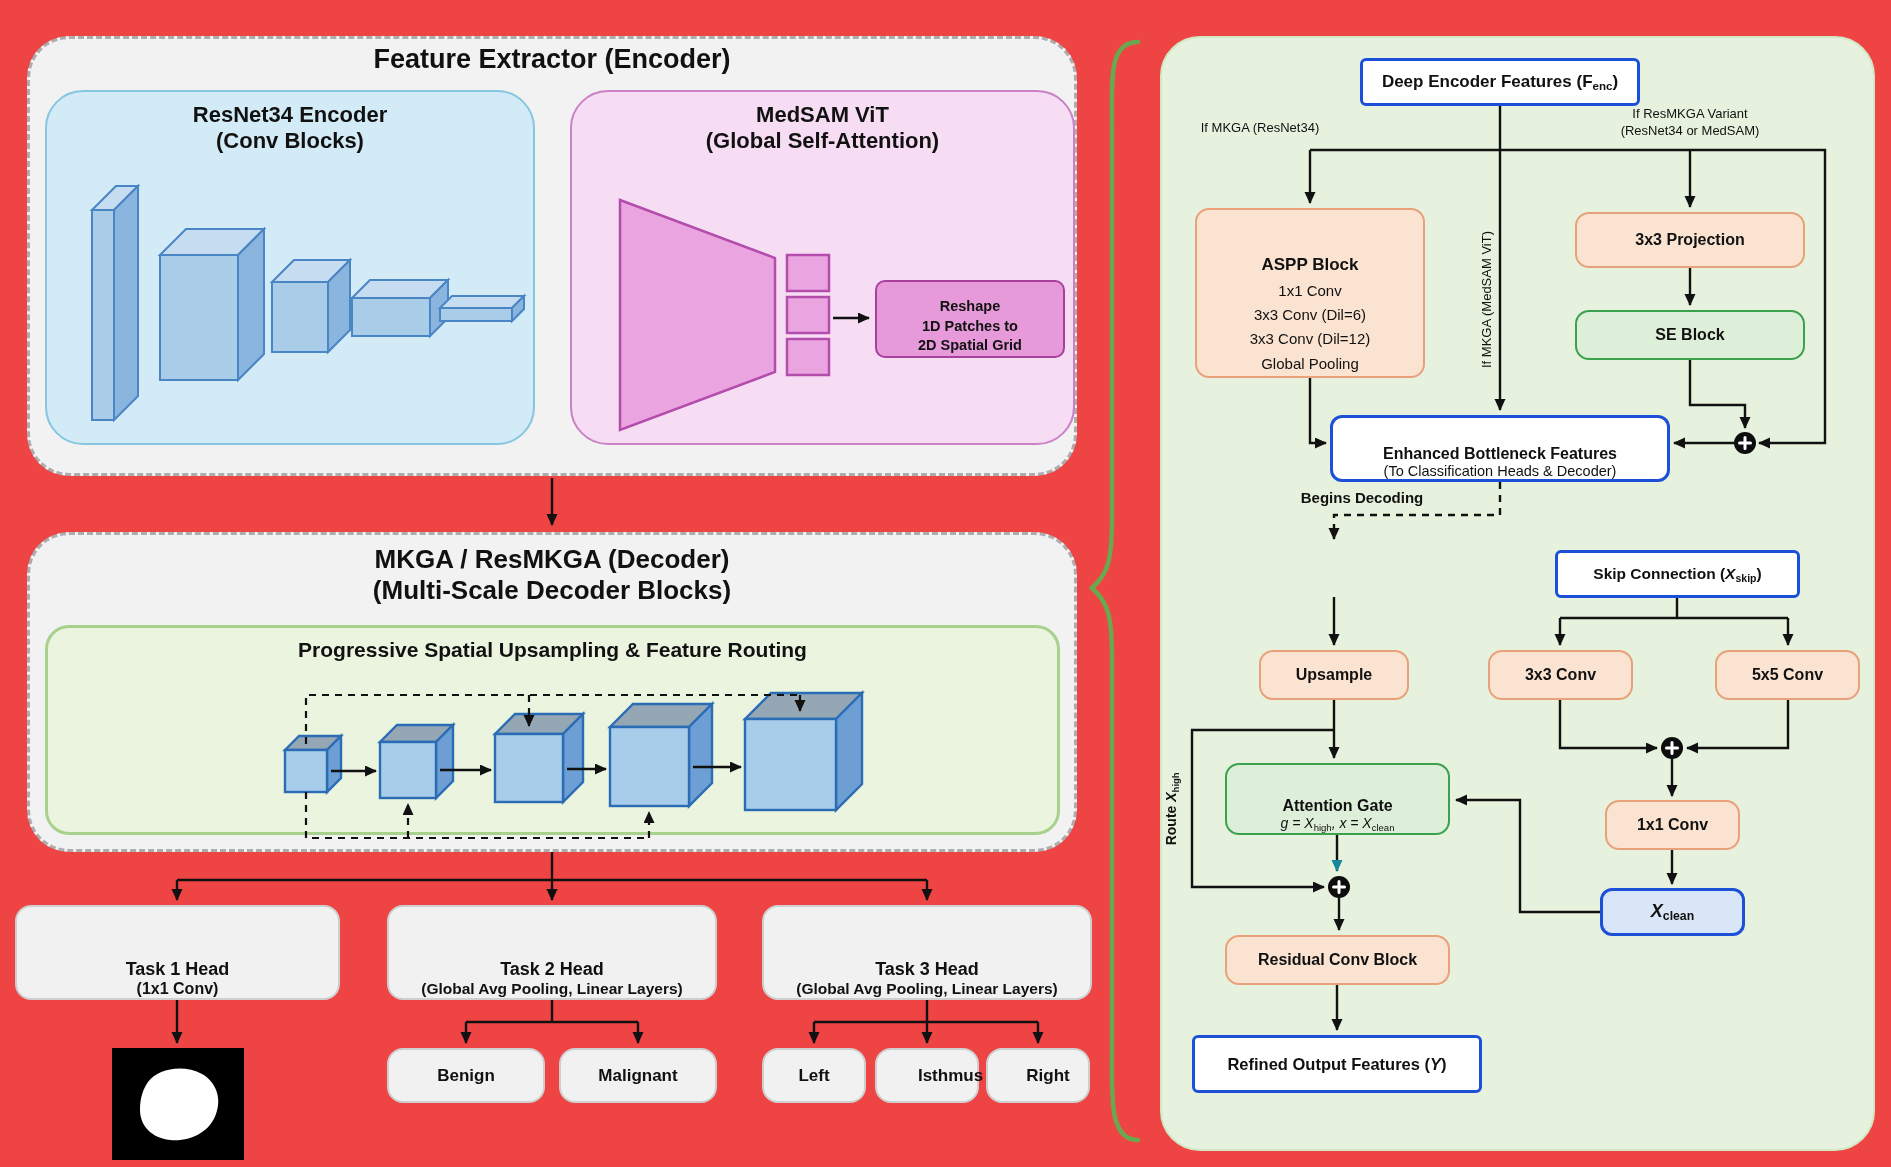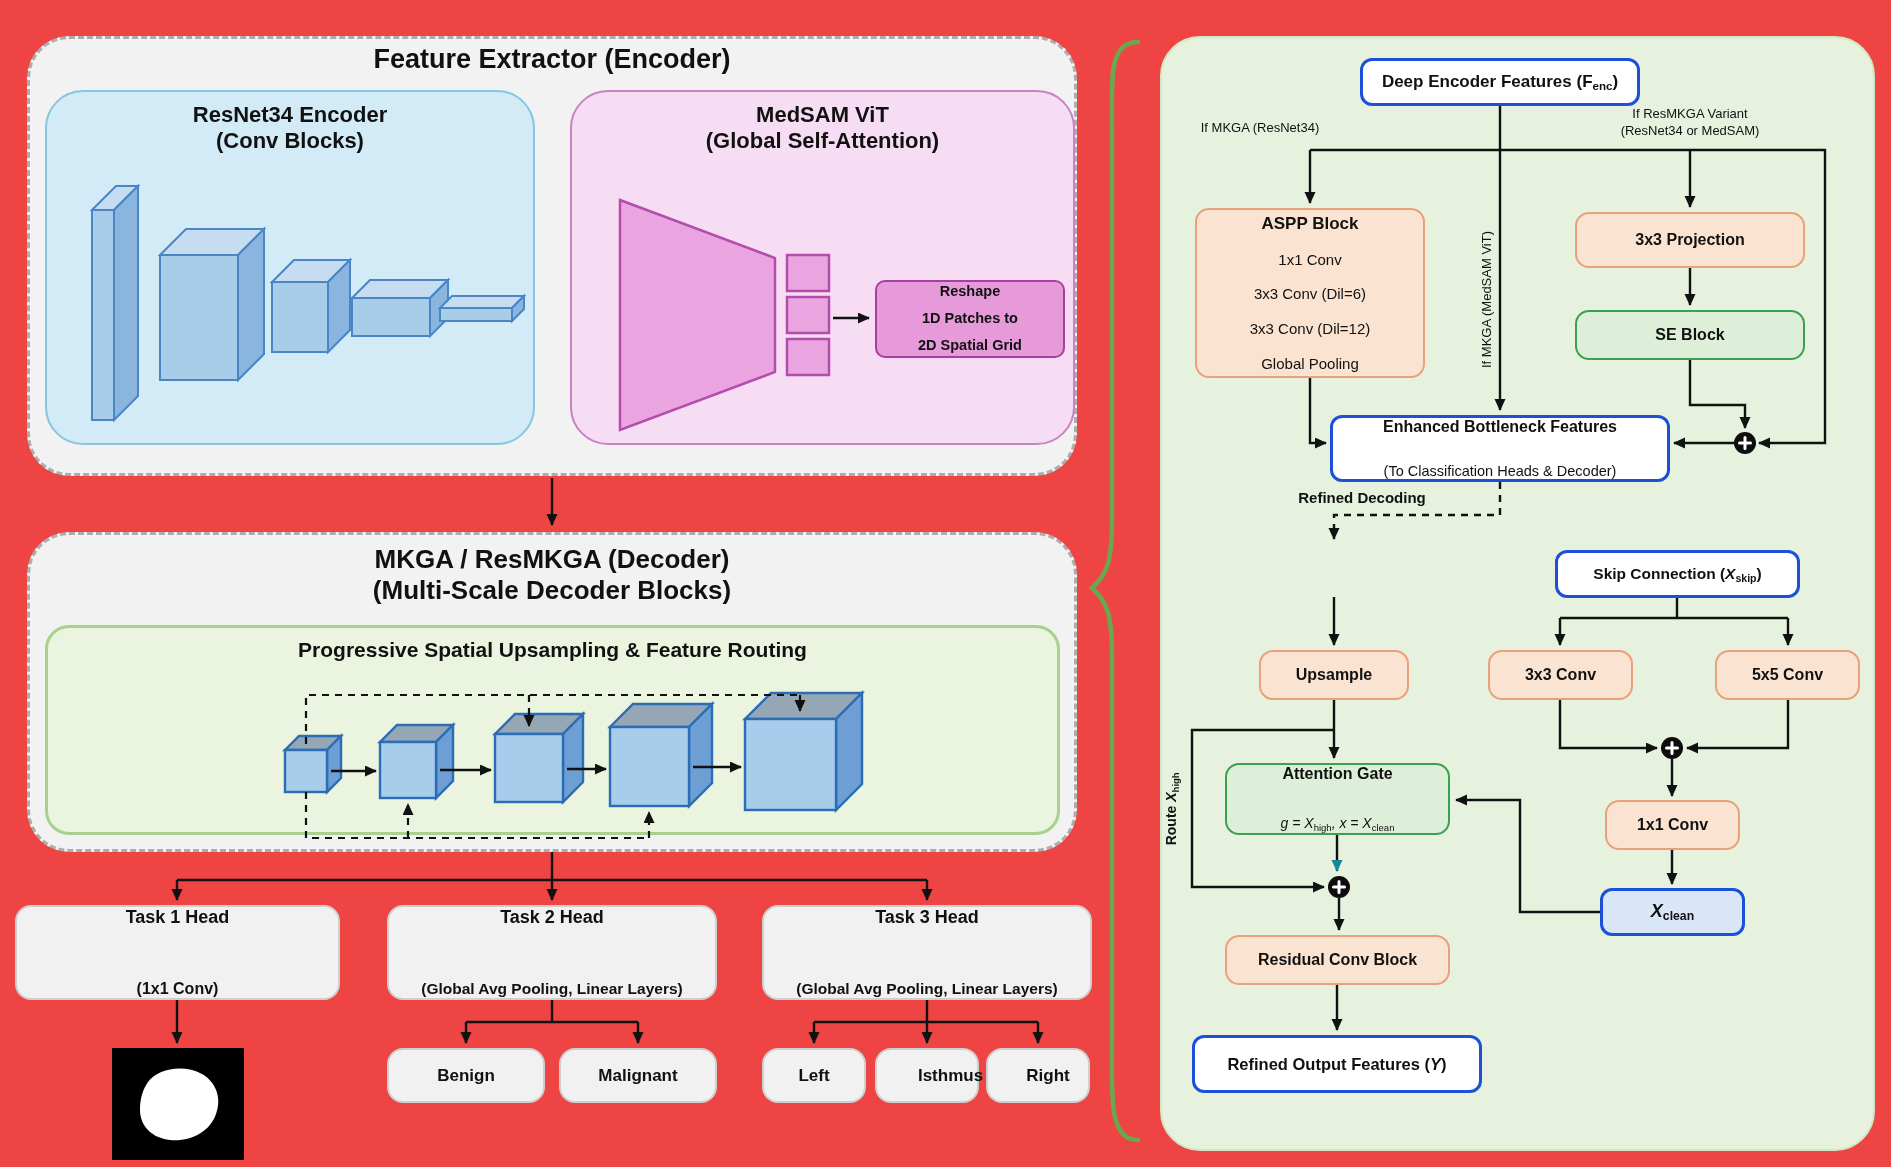--- a/index.html
+++ b/index.html
@@ -2,37 +2,37 @@
 <html><head>
 <meta charset="utf-8">
 <style>
   * { box-sizing: border-box; }
   html,body { margin:0; padding:0; background:#fff; }
   body { font-family:"Liberation Sans", sans-serif; color:#111; }
   #canvas { position:relative; width:1891px; height:1167px; background:#ef4444; overflow:hidden; }
   .abs { position:absolute; }
   .z1 { z-index:1; } .z2 { z-index:2; } .z3 { z-index:3; }
   .center { display:flex; align-items:center; justify-content:center; text-align:center; }
-  .col { display:flex; flex-direction:column; align-items:center; justify-content:space-between; text-align:center; }
+  .col { display:flex; flex-direction:column; align-items:center; justify-content:flex-end; text-align:center; }
   .dashedpanel { background:#f2f2f2; border:3px dashed #adadad; border-radius:42px; }
   .resnetbox  { background:#d2ebf6; border:2px solid #86c6e0; border-radius:38px; }
   .medsambox  { background:#f7ddf4; border:2px solid #cb81c6; border-radius:38px; }
   .greeninner { background:#eaf4de; border:3px solid #a9d18e; border-radius:24px; }
   .graybox    { background:#f1f1f1; border:2px solid #cfcfcf; border-radius:16px; }
   .panelright { background:#e6f2de; border:2px solid #d2e8c4; border-radius:40px; }
   .bluebox    { background:#ffffff; border:3px solid #1d50d8; border-radius:12px; font-weight:600; }
   .bluefill   { background:#d9e6f8; }
   .orangebox  { background:#fbe3d1; border:2.5px solid #e9a17c; border-radius:14px; font-weight:600; }
   .greenflow  { background:#ddefd8; border:2.5px solid #3aa14d; border-radius:14px; font-weight:600; }
   .reshapebox { background:#e79ada; border:2px solid #a83f9f; border-radius:10px; font-weight:600; }
   .maskbox    { background:#000; }
   .sb  { font-size:0.68em; vertical-align:-0.28em; font-style:normal; }
   .itl { font-style:italic; }
   .rot { transform:rotate(-90deg); white-space:nowrap; text-align:center; }
-  .nowrap { white-space:nowrap; }
+  .nowrap { white-space:nowrap;border-radius:6px; }
 </style>
 </head>
 <body>
 
 <div id="canvas">
 
   <div class="abs z1 dashedpanel" style="left:27px; top:36px; width:1050px; height:440px;"></div>
   <div class="abs z1 resnetbox" style="left:45px; top:90px; width:490px; height:355px;"></div>
   <div class="abs z1 medsambox" style="left:570px; top:90px; width:505px; height:355px;"></div>
   <div class="abs z1 dashedpanel" style="left:27px; top:532px; width:1050px; height:320px;"></div>
@@ -238,21 +238,21 @@
 
   <div class="abs z3 center orangebox" style="left:1575px; top:212px; width:230px; height:56px; font-size:16px;">3x3 Projection</div>
 
   <div class="abs z3 center greenflow" style="left:1575px; top:310px; width:230px; height:50px; font-size:16px;">SE Block</div>
 
   <div class="abs z3 col bluebox" style="left:1330px; top:415px; width:340px; height:67px;">
     <div style="font-size:16px; font-weight:600;">Enhanced Bottleneck Features</div>
     <div style="font-size:14.5px; font-weight:500;">(To Classification Heads &amp; Decoder)</div>
   </div>
 
-  <div class="abs z3 center" style="left:1262px; top:489px; width:200px; font-size:15px; font-weight:600;">Refined Decoding</div>
+  <div class="abs z3 center" style="left:1262px; top:489px; width:200px; font-size:15px; font-weight:600;">Begins Decoding</div>
 
 
   <div class="abs z3 center bluebox nowrap" style="left:1555px; top:550px; width:245px; height:48px; font-size:15.5px;">
     <span><span>Skip Connection (</span><span class="itl">X</span><span class="sb">skip</span><span>)</span></span>
   </div>
 
   <div class="abs z3 center orangebox" style="left:1259px; top:650px; width:150px; height:50px; font-size:16px;">Upsample</div>
 
   <div class="abs z3 center orangebox" style="left:1488px; top:650px; width:145px; height:50px; font-size:16px;">3x3 Conv</div>
 

